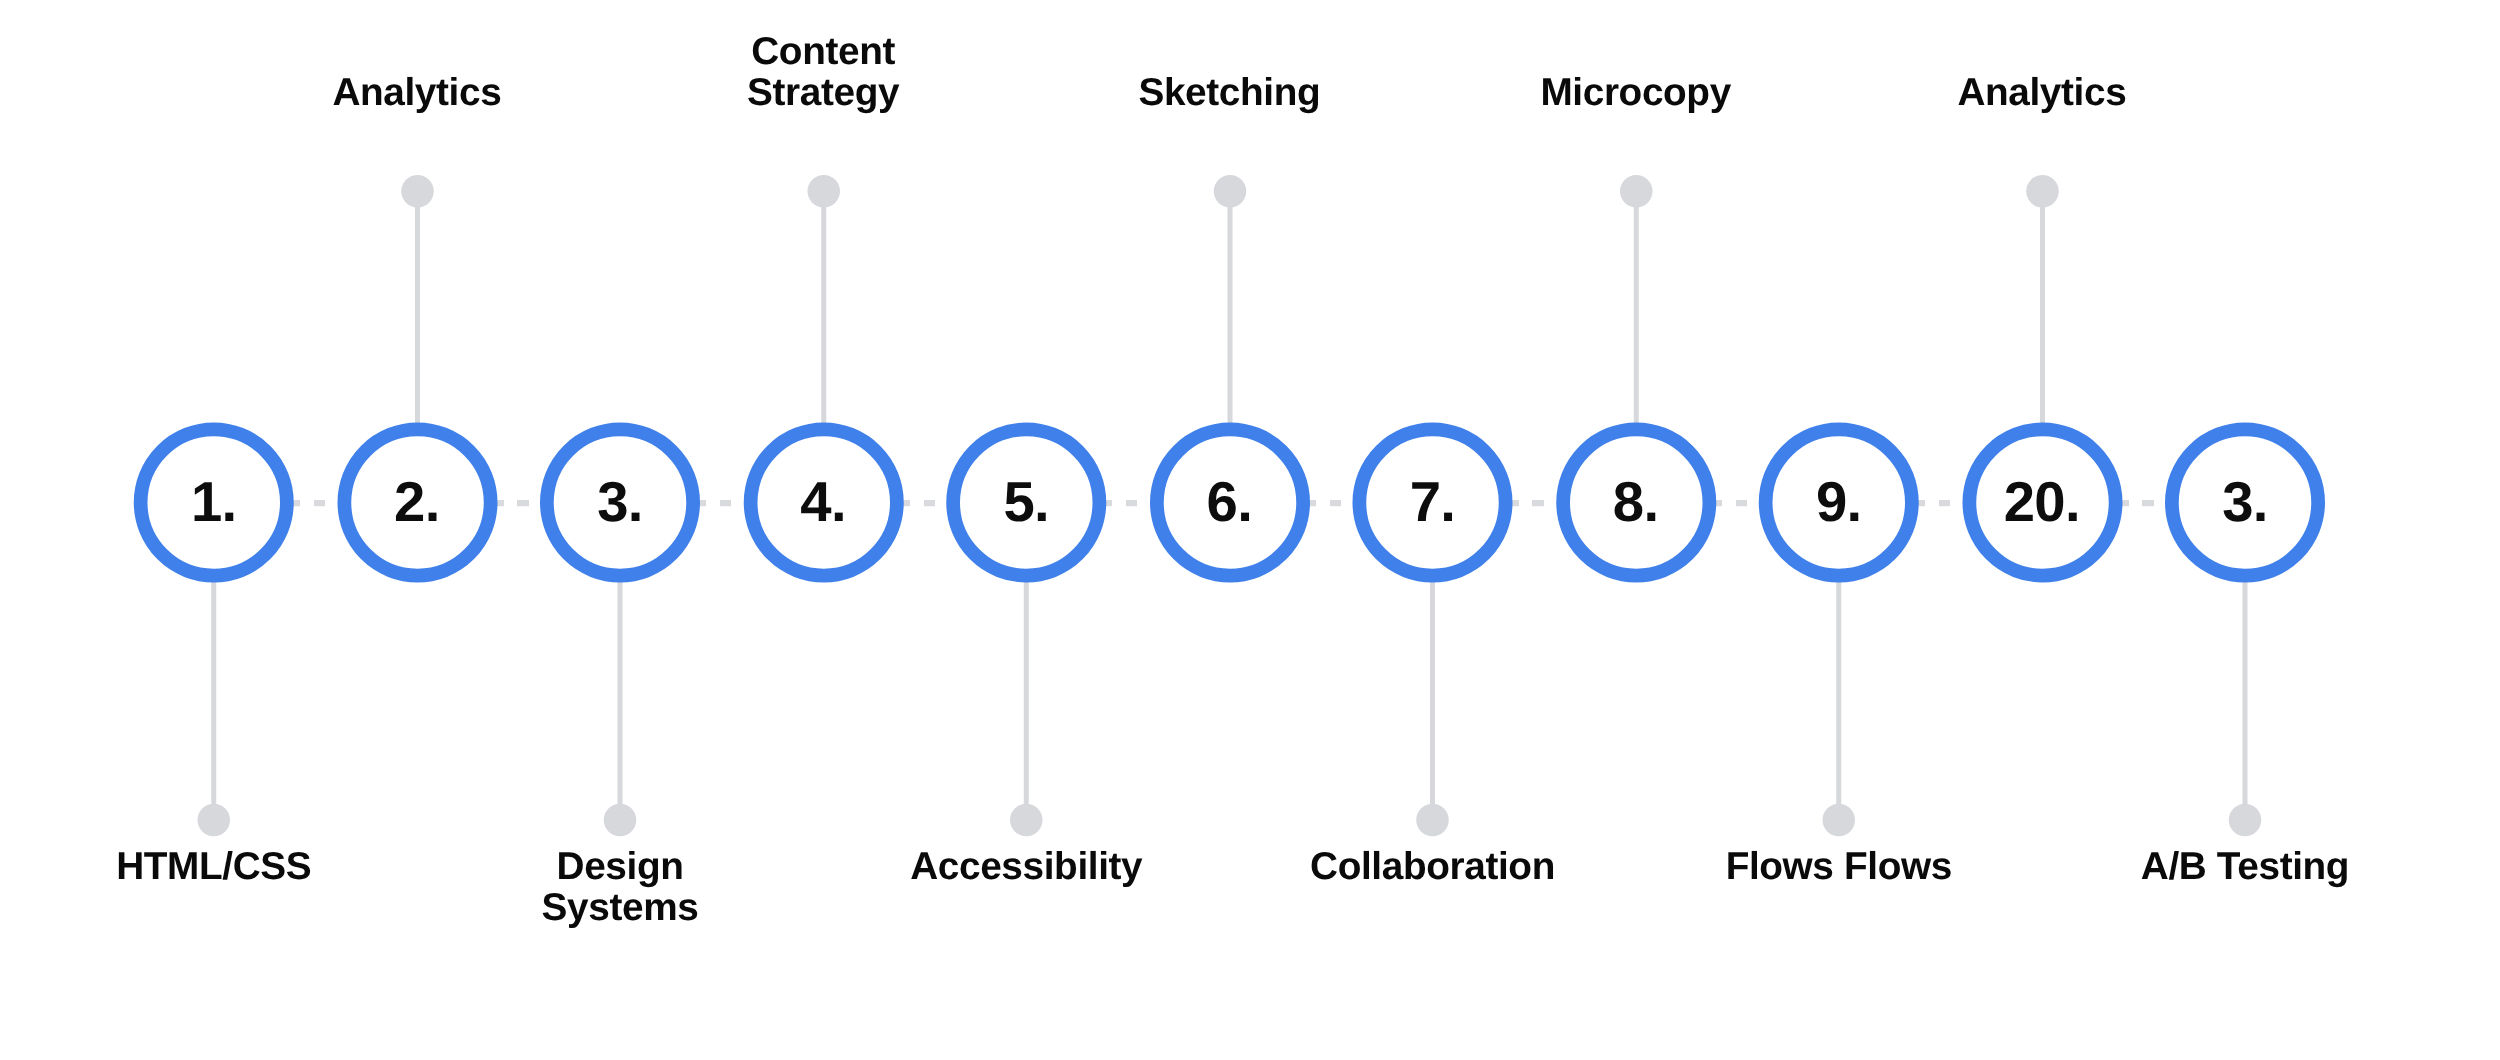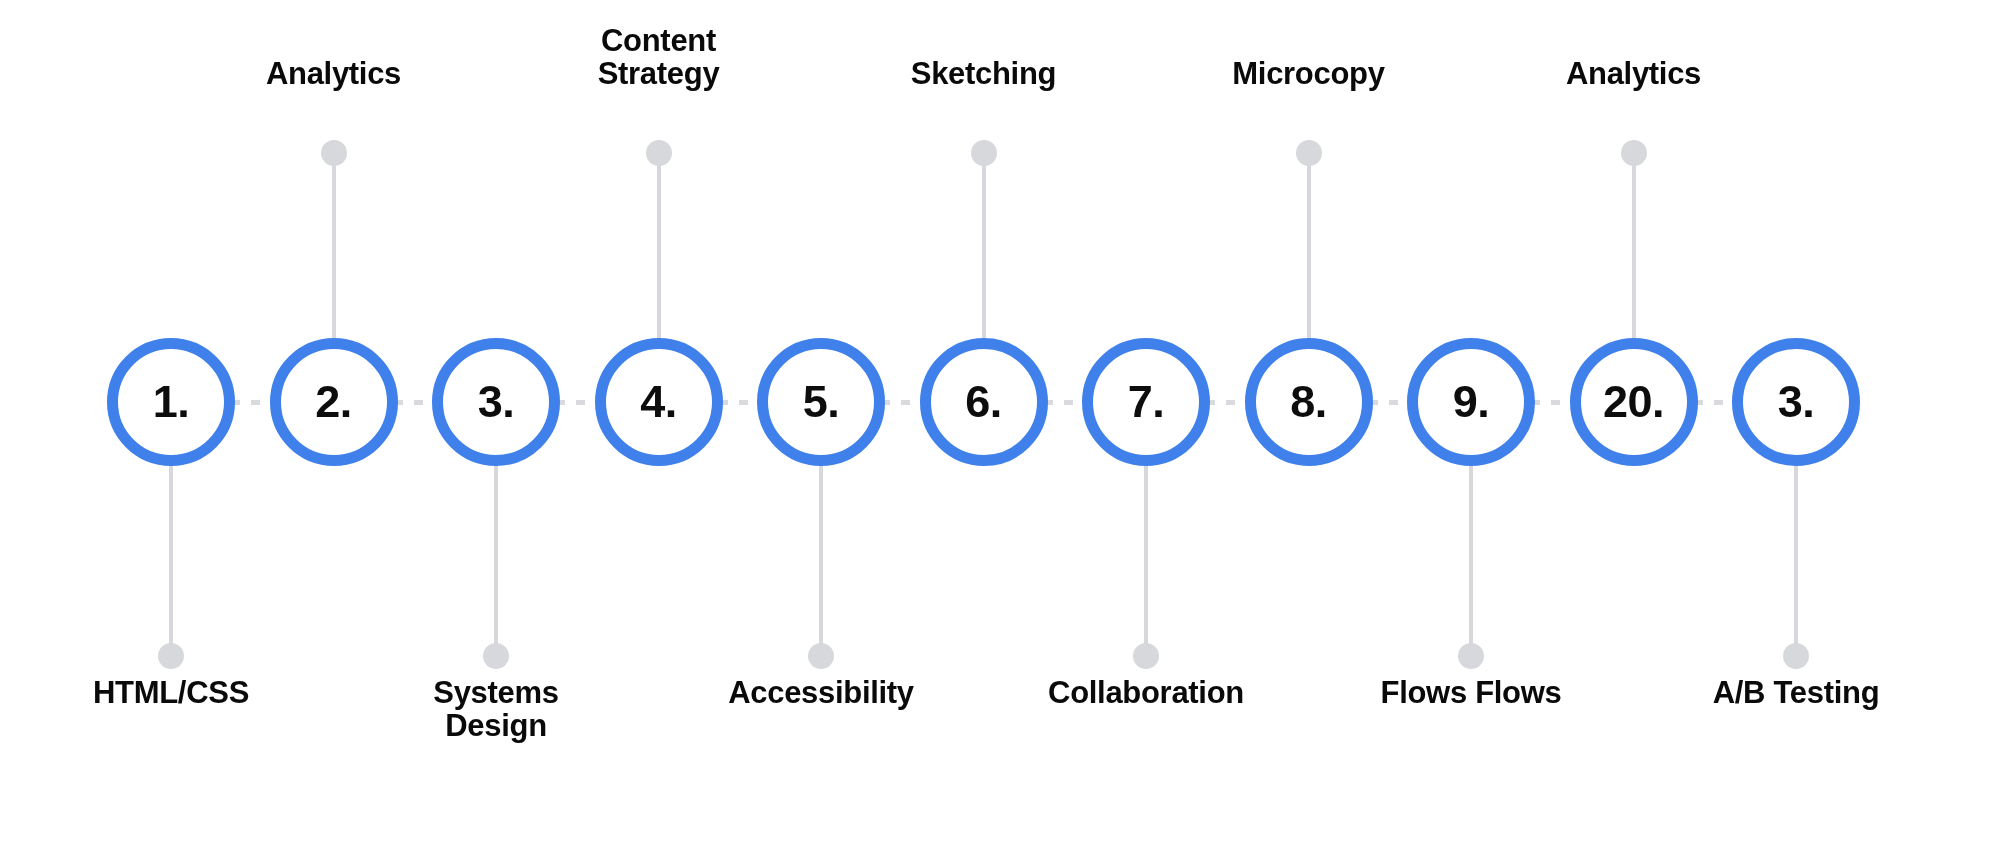--- a/index.html
+++ b/index.html
@@ -152,22 +152,22 @@
           <span class="ln">Analytics</span>
         </div>
       </div>
       <div class="node" style="left: 496px;">
         <div class="stem down"></div>
         <div class="stem-dot down"></div>
         <div class="circle">
           <span class="circle-num">3.</span>
         </div>
         <div class="label down">
+          <span class="ln">Design</span>
           <span class="ln">Systems</span>
-          <span class="ln">Design</span>
         </div>
       </div>
       <div class="node" style="left: 658.5px;">
         <div class="stem up"></div>
         <div class="stem-dot up"></div>
         <div class="circle">
           <span class="circle-num">4.</span>
         </div>
         <div class="label up">
           <span class="ln">Content</span>

